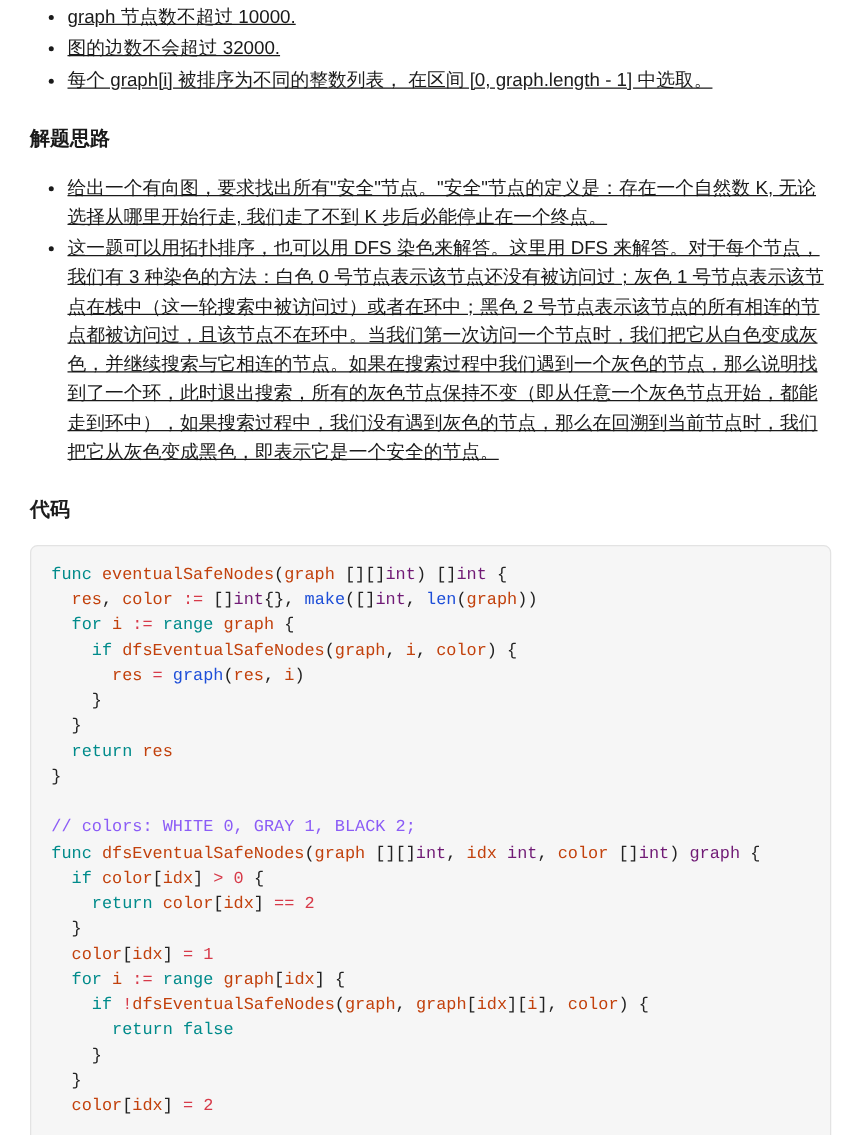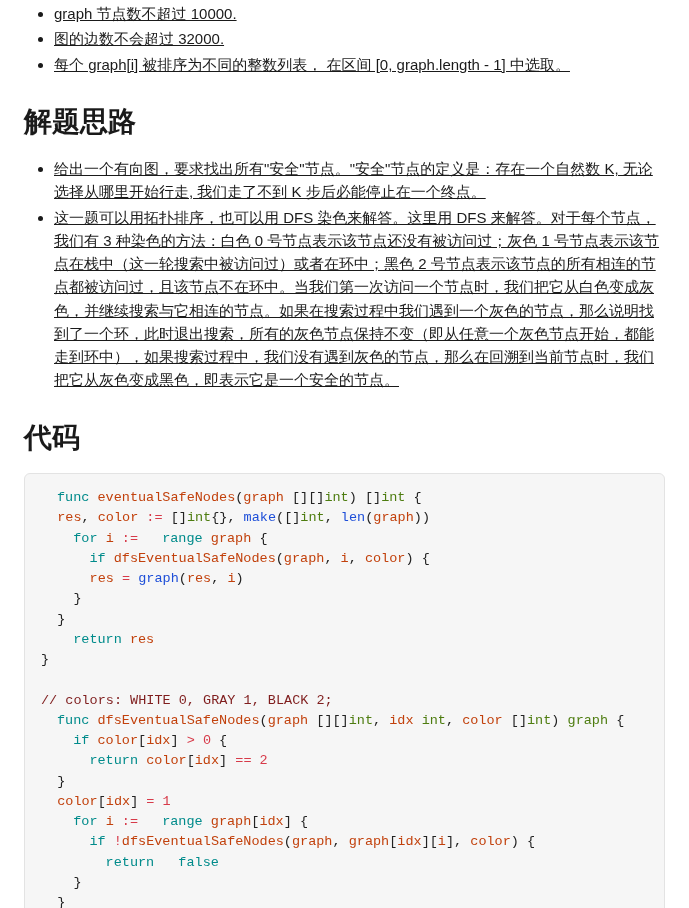--- a/index.html
+++ b/index.html
@@ -15,42 +15,42 @@
   }
   ul {
     margin: 0 0 14px 0;
     padding-left: 30px;
     text-decoration: underline;
   }
   li {
     margin: 2px 0;
   }
   h2 {
-    font-size: 28px;
+    font-size: 16px;
     font-weight: 700;
     margin: 24px 0 14px 0;
   }
   .code-block {
     background: #f6f6f6;
     border: 1px solid #e3e3e3;
     border-radius: 6px;
     padding: 14px 16px;
     font-family: "SFMono-Regular", Consolas, "Liberation Mono", Menlo, monospace;
     font-size: 13.5px;
     line-height: 1.5;
     white-space: pre;
     overflow-x: auto;
     color: #222;
   }
-  .k  { color: #008b8b; margin-left: 16px; }    
-  .t  { color: #4d7c0f; margin-top: 40px; }    
+  .k  { color: #008b8b; }    
+  .t  { color: #701a75; margin-top: 40px; }    
   .f  { color: #1d4ed8; }    
   .n  { color: #d73a49; }    
   .o  { color: #d73a49; }    
-  .cm { color: #7f1d1d; }    
+  .cm { color: #8b5cf6; }    
   .id { color: #c2410c; }
 </style>
 </head>
 <body>
 
 <ul>
   <li>graph 节点数不超过 10000.</li>
   <li>图的边数不会超过 32000.</li>
   <li>每个 graph[i] 被排序为不同的整数列表， 在区间 [0, graph.length - 1] 中选取。</li>
 </ul>

